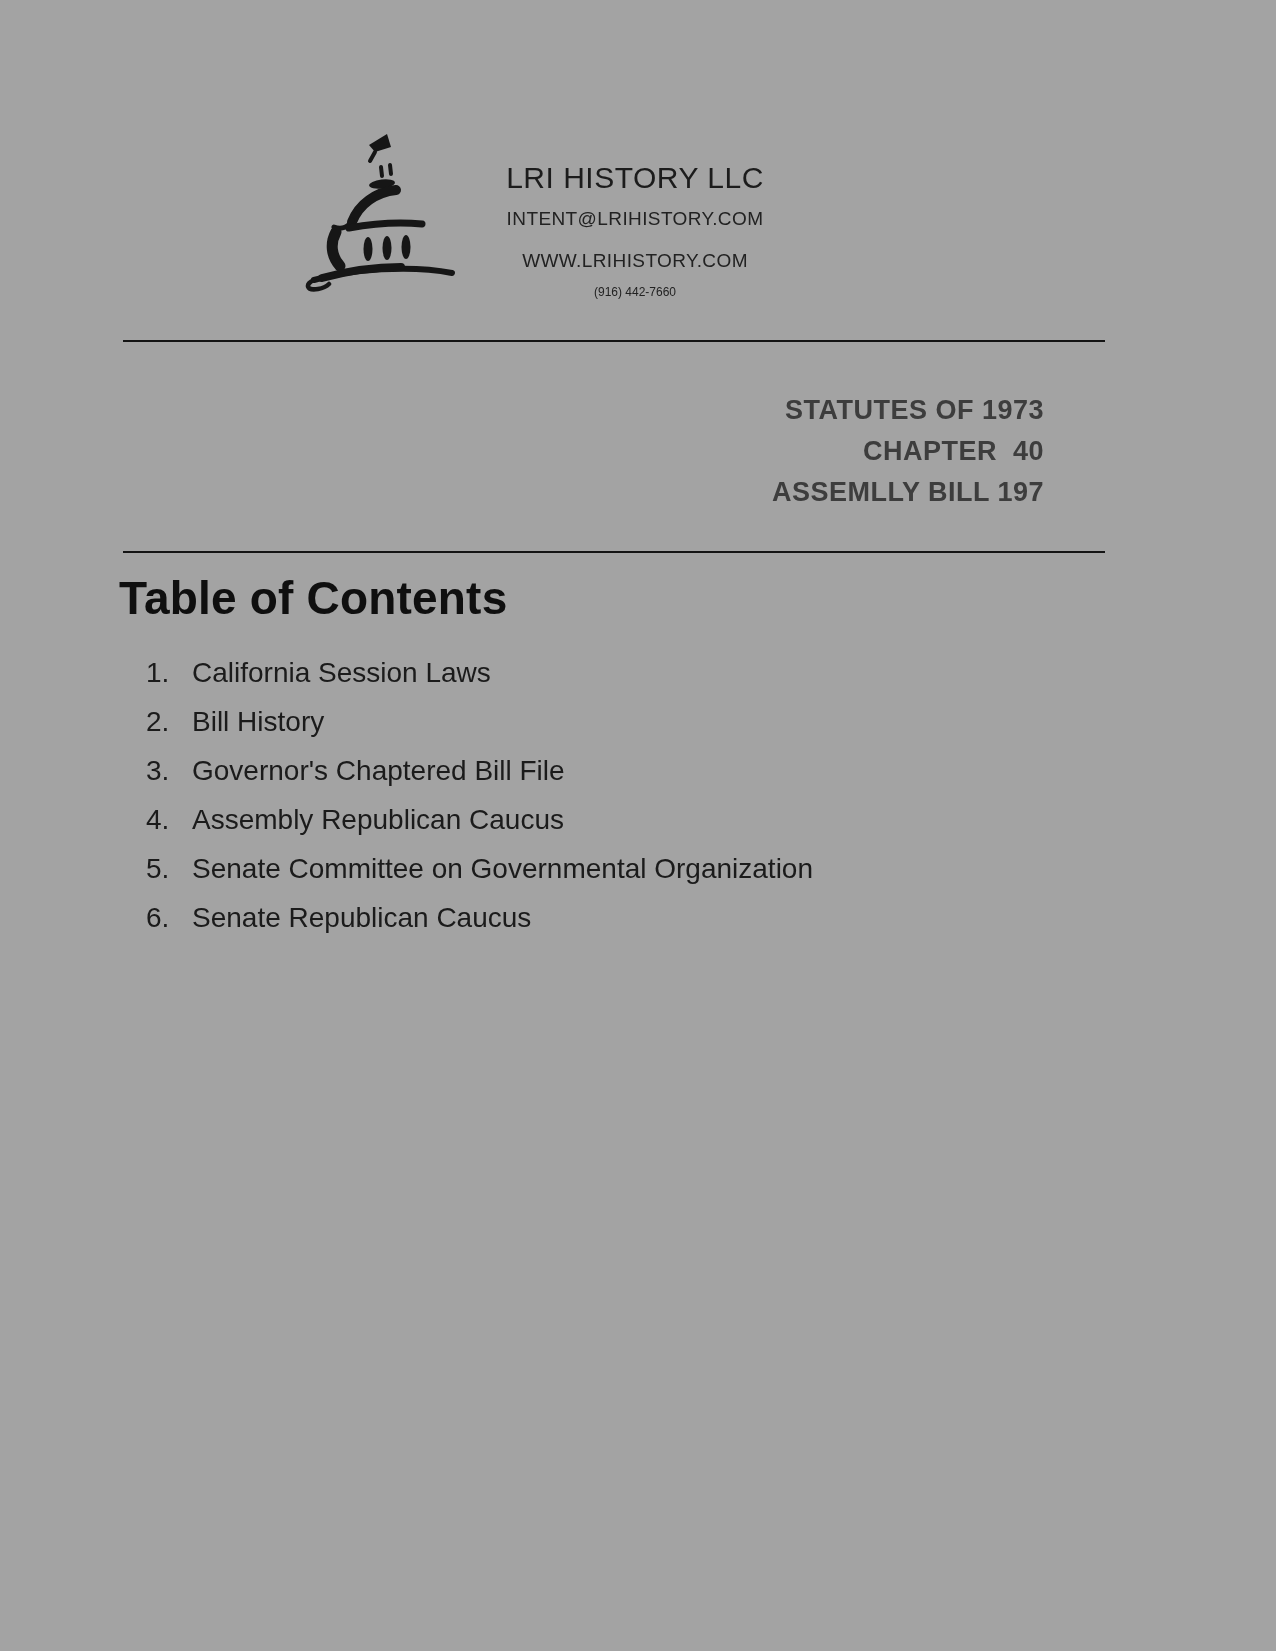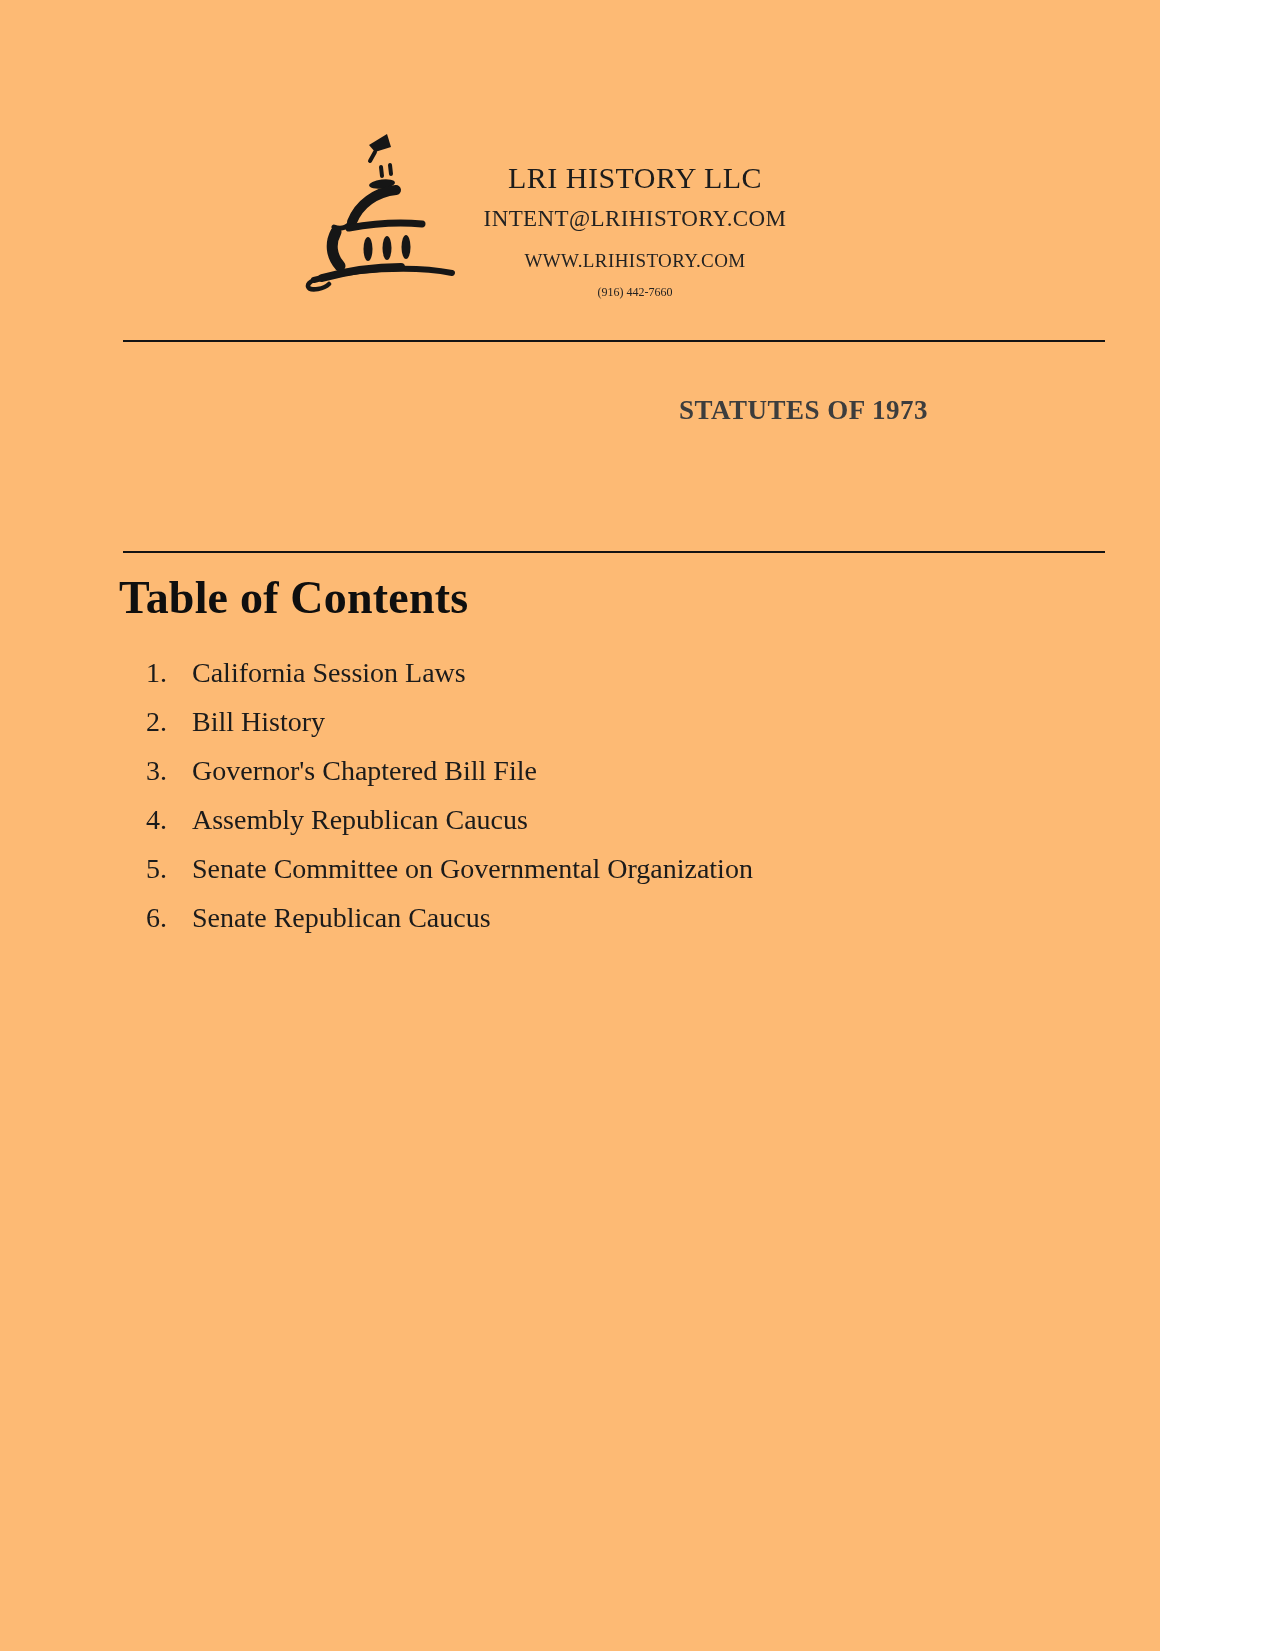--- a/index.html
+++ b/index.html
@@ -2,24 +2,24 @@
 <html><head>
 <meta charset="utf-8">
 <style>
   html, body {
     margin: 0;
     padding: 0;
     background: #ffffff;
   }
   .page {
     position: relative;
-    width: 1160px;
+    width: 1276px;
     height: 1651px;
-    background: #fdba74;
-    font-family: Liberation Serif, serif;
+    background: #a3a3a3;
+    font-family: Liberation Sans, sans-serif;
     color: #1a1a1a;
     overflow: hidden;
   }
 
   
   .logo {
     position: absolute;
     left: 296px;
     top: 124px;
     width: 166px;
@@ -34,21 +34,21 @@
   }
   .company-name {
     font-size: 30px;
     line-height: 32px;
     letter-spacing: 0.5px;
     color: #1c1c1c;
     white-space: nowrap;
   }
   .company-email {
     margin-top: 15px;
-    font-size: 23px;
+    font-size: 19px;
     line-height: 20px;
     letter-spacing: 0.4px;
     color: #222222;
     white-space: nowrap;
   }
   .company-website {
     margin-top: 22px;
     font-size: 19px;
     line-height: 20px;
     letter-spacing: 0.4px;
@@ -159,20 +159,22 @@
     <div class="company-email">INTENT@LRIHISTORY.COM</div>
     <div class="company-website">WWW.LRIHISTORY.COM</div>
     <div class="company-phone">(916) 442-7660</div>
   </div>
 
   <div class="rule rule-top"></div>
   <div class="rule rule-bottom"></div>
 
   <div class="doc-heading">
     <div class="line">STATUTES OF 1973</div>
+    <div class="line">CHAPTER  40</div>
+    <div class="line">ASSEMLLY BILL 197</div>
   </div>
 
   <div class="toc-title">Table of Contents</div>
 
   <div class="toc-list">
     <div class="toc-item">
       <span class="num">1.</span>
       <span class="label">California Session Laws</span>
     </div>
     <div class="toc-item">

